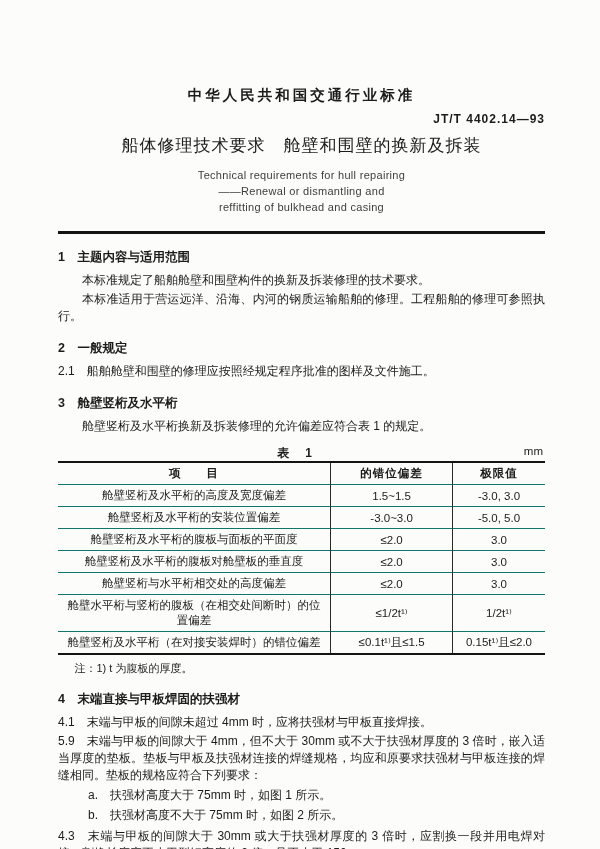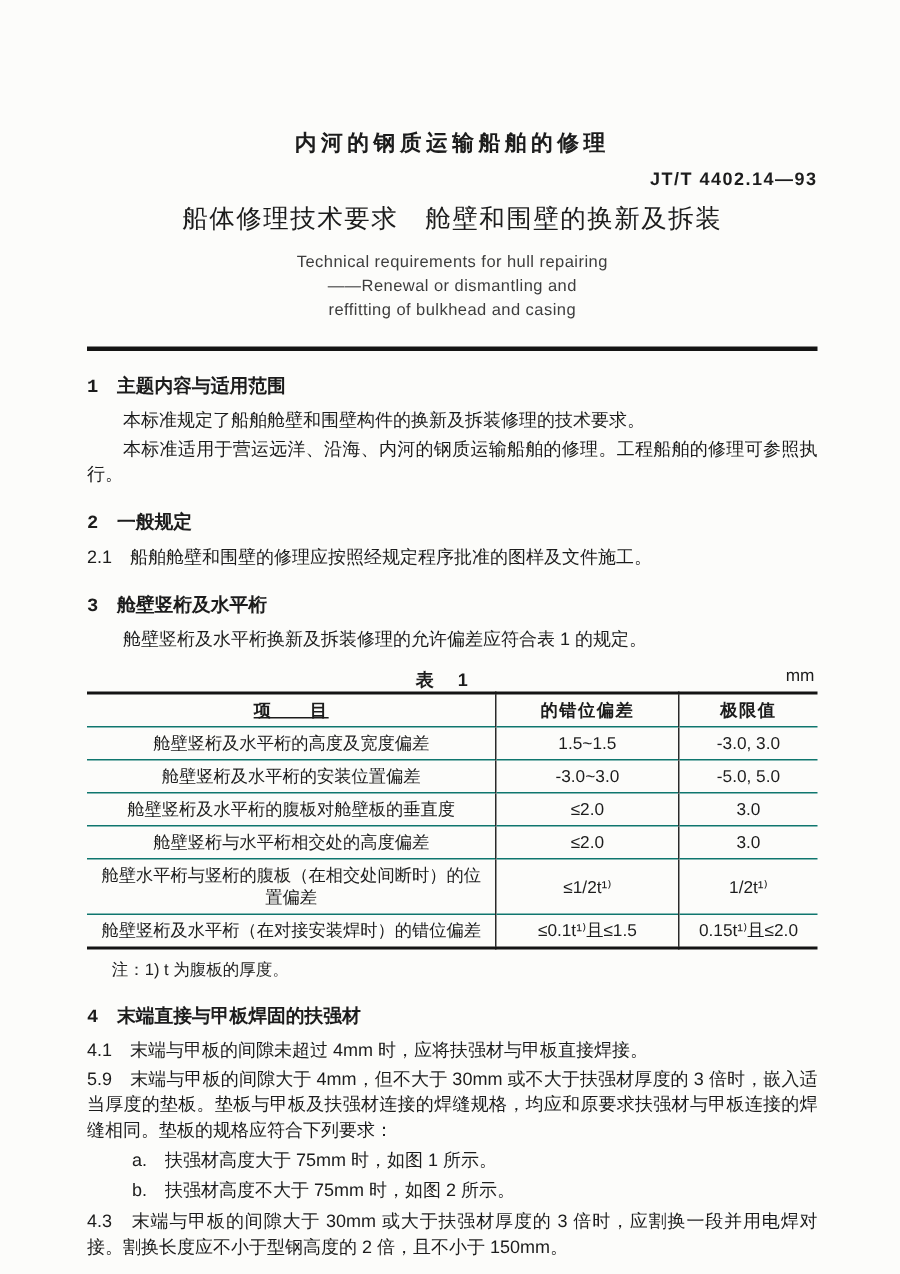--- a/index.html
+++ b/index.html
@@ -50,21 +50,20 @@
   .rule-top {
     border: none;
     border-top: 3px solid #141414;
     margin-top: 16px;
   }
   
   .sec-heading {
     font-weight: bold;
     font-size: 12.5px;
     margin-top: 15px;
-    font-family: Liberation Mono, monospace;
   }
   .para {
     font-size: 12px;
     line-height: 17px;
     margin-top: 6px;
     text-indent: 2em;
     text-align: justify;
   }
   .clause {
     font-size: 12px;
@@ -109,36 +108,36 @@
   table.t1 th, table.t1 td {
     text-align: center;
     vertical-align: middle;
     padding: 3px 4px;
     font-weight: normal;
     height: 19px;
   }
   table.t1 th { letter-spacing: 1px; font-weight: bold; height: 22px; }
   table.t1 th + th, table.t1 td + td { border-left: 1px solid #2a2a2a; }
   table.t1 tr + tr th, table.t1 tr + tr td { border-top: 1px solid #0f766e; }
-  table.t1 .col-item { width: 56%; text-decoration: underline; }
+  table.t1 .col-item { width: 56%; }
   table.t1 .col-normal { width: 25%; }
   table.t1 .col-limit { width: 19%; }
   .table-note {
     font-size: 11px;
     margin-top: 6px;
     padding-left: 1.5em;
     color: #222;
   }
 </style>
 </head>
 <body>
 
 <div class="page">
 
-  <div class="std-type">内河的钢质运输船舶的修理</div>
+  <div class="std-type">中华人民共和国交通行业标准</div>
   <div class="std-number">JT/T 4402.14—93</div>
   <h1 class="doc-title">船体修理技术要求　舱壁和围壁的换新及拆装</h1>
   <div class="en-subtitle">
     <div>Technical requirements for hull repairing</div>
     <div>——Renewal or dismantling and</div>
     <div>reffitting of bulkhead and casing</div>
   </div>
 
   <hr class="rule-top">
 
@@ -167,20 +166,25 @@
         <td>舱壁竖桁及水平桁的高度及宽度偏差</td>
         <td>1.5~1.5</td>
         <td>-3.0, 3.0</td>
       </tr>
       <tr>
         <td>舱壁竖桁及水平桁的安装位置偏差</td>
         <td>-3.0~3.0</td>
         <td>-5.0, 5.0</td>
       </tr>
       <tr>
+        <td>舱壁竖桁及水平桁的腹板与面板的平面度</td>
+        <td>≤2.0</td>
+        <td>3.0</td>
+      </tr>
+      <tr>
         <td>舱壁竖桁及水平桁的腹板对舱壁板的垂直度</td>
         <td>≤2.0</td>
         <td>3.0</td>
       </tr>
       <tr>
         <td>舱壁竖桁与水平桁相交处的高度偏差</td>
         <td>≤2.0</td>
         <td>3.0</td>
       </tr>
       <tr>

